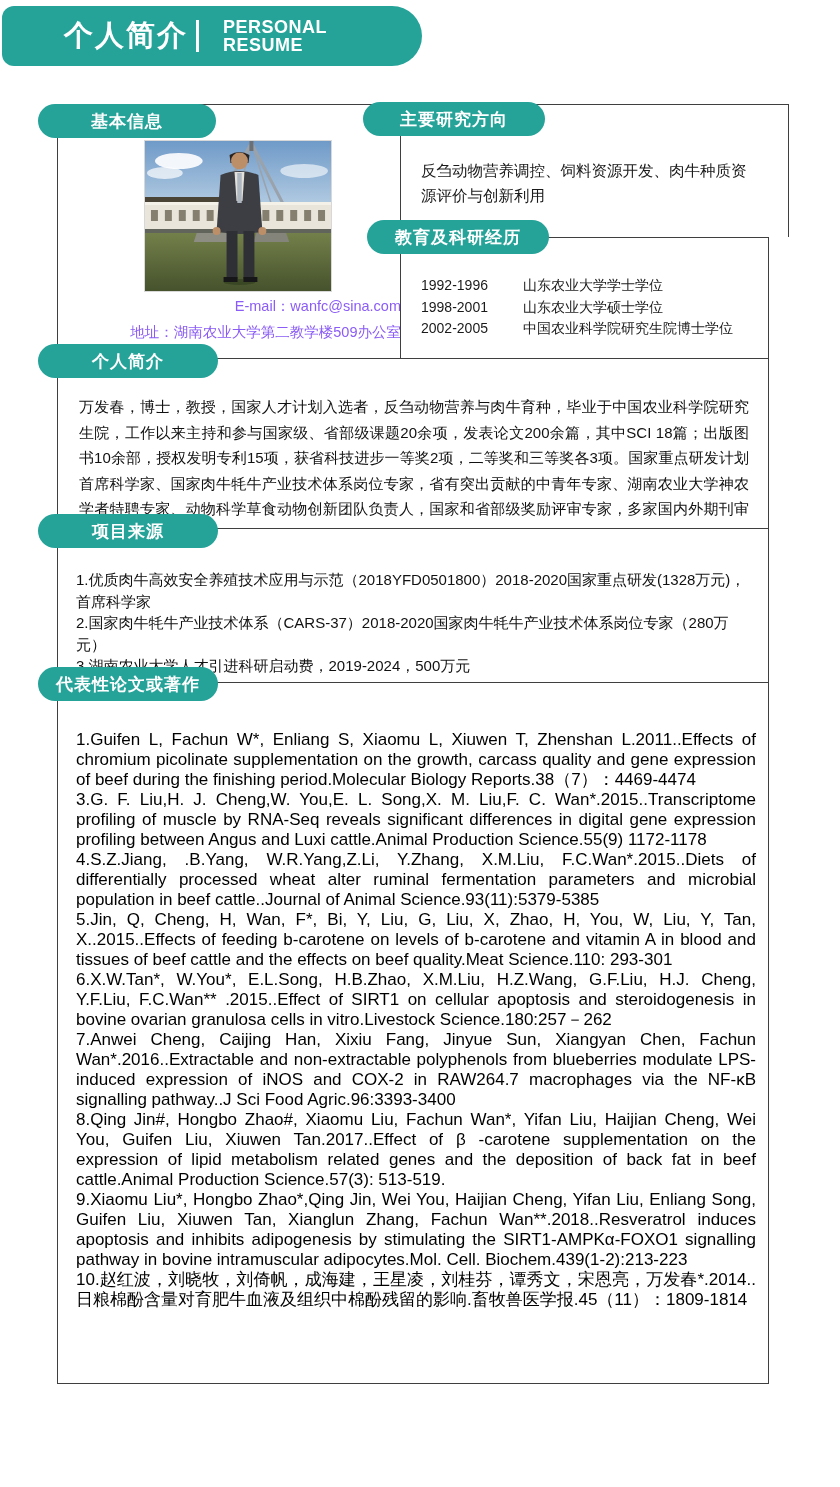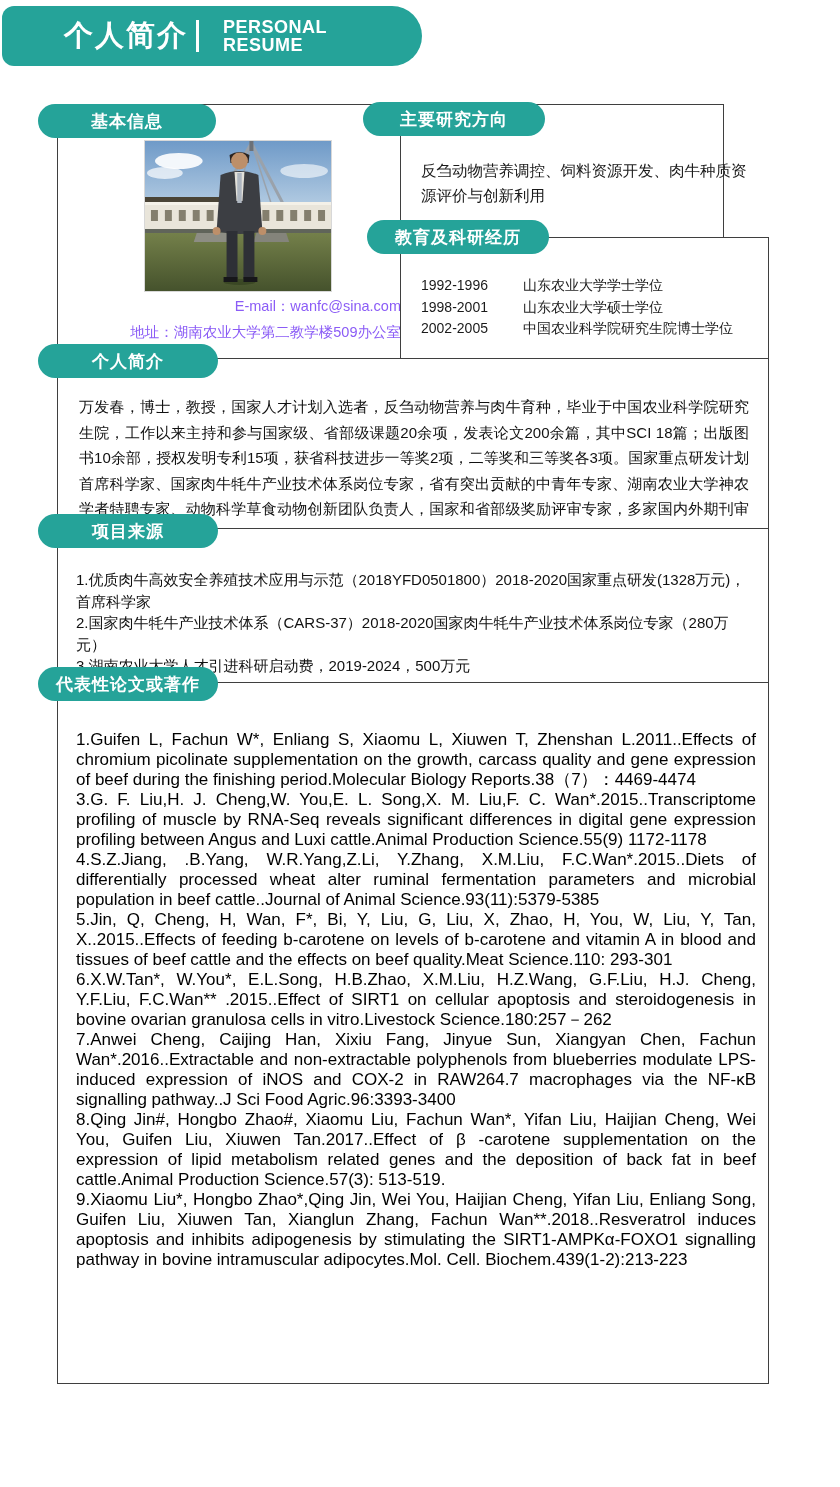--- a/index.html
+++ b/index.html
@@ -9,21 +9,21 @@
   
   .banner{position:absolute;left:2px;top:6px;width:420px;height:60px;background:#25a399;
           border-radius:12px 30px 30px 12px;display:flex;align-items:center;}
   .banner-title{margin-left:62px;font-size:29px;font-weight:bold;color:#fff;letter-spacing:2px;white-space:nowrap;}
   .banner-divider{width:3px;height:32px;background:#fff;margin-left:8px;margin-right:24px;}
   .banner-subtitle{font-size:18px;font-weight:bold;color:#fff;line-height:18px;letter-spacing:.5px;}
 
   
   .cell{position:absolute;box-sizing:border-box;background:#fff;}
   #box-basic{left:57px;top:104px;width:343px;height:254px;border-top:1px solid #3f3f3f;border-left:1px solid #3f3f3f;}
-  #box-research{left:400px;top:104px;width:324px;height:133px;border:1px solid #3f3f3f;border-bottom:none;}
+  #box-research{left:400px;top:104px;width:389px;height:133px;border:1px solid #3f3f3f;border-bottom:none;}
   #box-education{left:400px;top:237px;width:369px;height:121px;border:1px solid #3f3f3f;border-bottom:none;}
   #box-profile{left:57px;top:358px;width:712px;height:170px;border:1px solid #3f3f3f;border-bottom:none;}
   #box-projects{left:57px;top:528px;width:712px;height:154px;border:1px solid #3f3f3f;border-bottom:none;}
   #box-pubs{left:57px;top:682px;width:712px;height:702px;border:1px solid #3f3f3f;}
 
   
   .pill{position:absolute;height:34px;background:#25a399;border-radius:17px;color:#fff;font-weight:bold;
         font-size:17px;display:flex;align-items:center;justify-content:center;z-index:3;letter-spacing:1px;white-space:nowrap;}
   #pill-basic{left:38px;top:104px;width:178px;}
   #pill-research{left:363px;top:102px;width:182px;}
@@ -160,20 +160,21 @@
   <div class="cell" id="box-pubs">
     <div id="pubs-list">
       <p>1.Guifen L, Fachun W*, Enliang S, Xiaomu L, Xiuwen T, Zhenshan L.2011..Effects of chromium picolinate supplementation on the growth, carcass quality and gene expression of beef during the finishing period.Molecular Biology Reports.38（7）：4469-4474</p>
       <p>3.G. F. Liu,H. J. Cheng,W. You,E. L. Song,X. M. Liu,F. C. Wan*.2015..Transcriptome profiling of muscle by RNA-Seq reveals significant differences in digital gene expression profiling between Angus and Luxi cattle.Animal Production Science.55(9) 1172-1178</p>
       <p>4.S.Z.Jiang, .B.Yang, W.R.Yang,Z.Li,  Y.Zhang, X.M.Liu, F.C.Wan*.2015..Diets of differentially processed wheat alter ruminal fermentation parameters and microbial population in beef cattle..Journal of Animal Science.93(11):5379-5385</p>
       <p>5.Jin, Q, Cheng, H, Wan, F*, Bi, Y, Liu, G, Liu, X, Zhao, H, You, W, Liu, Y, Tan, X..2015..Effects of feeding b-carotene on levels of b-carotene and vitamin A in blood and tissues of beef cattle and the effects on beef quality.Meat Science.110: 293-301</p>
       <p>6.X.W.Tan*, W.You*, E.L.Song, H.B.Zhao, X.M.Liu, H.Z.Wang, G.F.Liu, H.J. Cheng, Y.F.Liu, F.C.Wan** .2015..Effect of SIRT1 on cellular apoptosis and steroidogenesis in bovine ovarian granulosa cells in vitro.Livestock Science.180:257－262</p>
       <p>7.Anwei Cheng, Caijing Han, Xixiu Fang, Jinyue Sun, Xiangyan Chen, Fachun Wan*.2016..Extractable and non-extractable polyphenols from blueberries modulate LPS-induced expression of iNOS and COX-2 in RAW264.7 macrophages via the NF-κB signalling pathway..J Sci Food Agric.96:3393-3400</p>
       <p>8.Qing Jin#, Hongbo Zhao#, Xiaomu Liu, Fachun Wan*, Yifan Liu, Haijian Cheng, Wei You, Guifen Liu, Xiuwen Tan.2017..Effect of β -carotene supplementation on the expression of lipid metabolism related genes and the deposition of back fat in beef cattle.Animal Production Science.57(3): 513-519.</p>
       <p>9.Xiaomu Liu*, Hongbo Zhao*,Qing Jin, Wei You, Haijian Cheng, Yifan Liu, Enliang Song, Guifen Liu, Xiuwen Tan, Xianglun Zhang, Fachun Wan**.2018..Resveratrol induces apoptosis and inhibits adipogenesis by stimulating the SIRT1-AMPKα-FOXO1 signalling pathway in bovine intramuscular adipocytes.Mol. Cell. Biochem.439(1-2):213-223</p>
+      <p>10.赵红波，刘晓牧，刘倚帆，成海建，王星凌，刘桂芬，谭秀文，宋恩亮，万发春*.2014..日粮棉酚含量对育肥牛血液及组织中棉酚残留的影响.畜牧兽医学报.45（11）：1809-1814</p>
     </div>
   </div>
 
   <div class="pill" id="pill-basic">基本信息</div>
   <div class="pill" id="pill-research">主要研究方向</div>
   <div class="pill" id="pill-education">教育及科研经历</div>
   <div class="pill" id="pill-profile">个人简介</div>
   <div class="pill" id="pill-projects">项目来源</div>
   <div class="pill" id="pill-pubs">代表性论文或著作</div>
 

